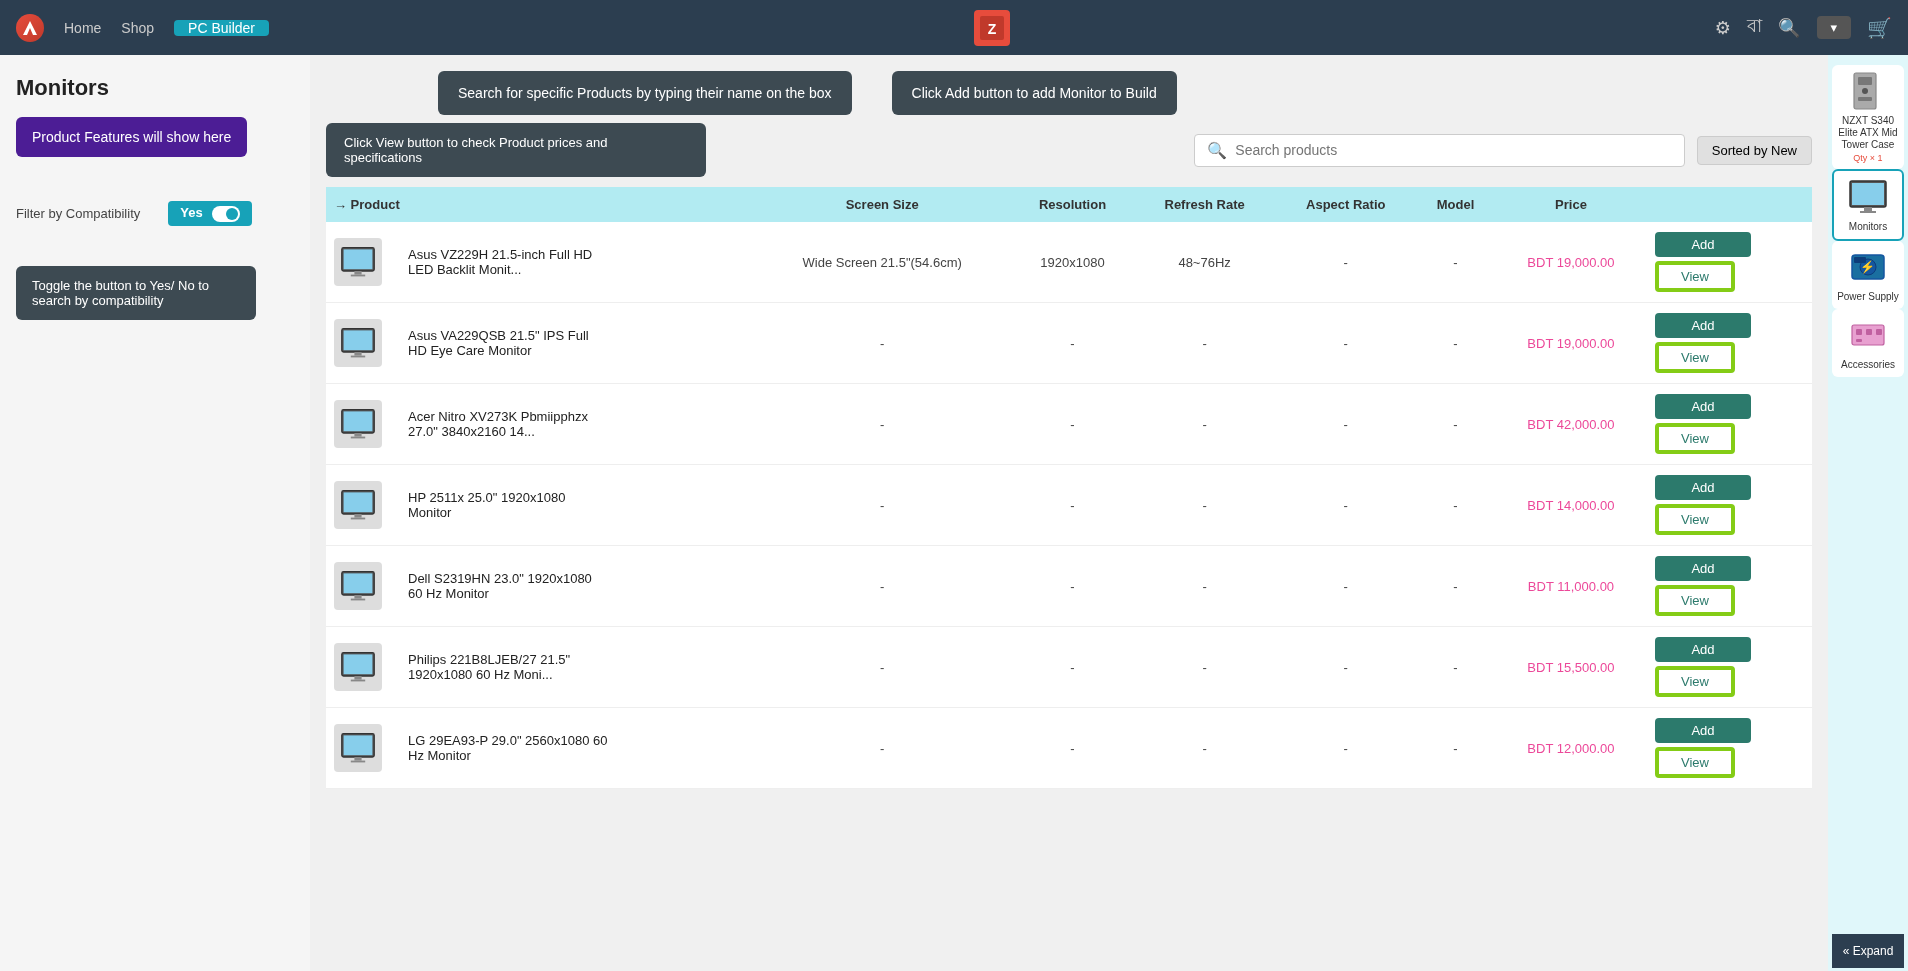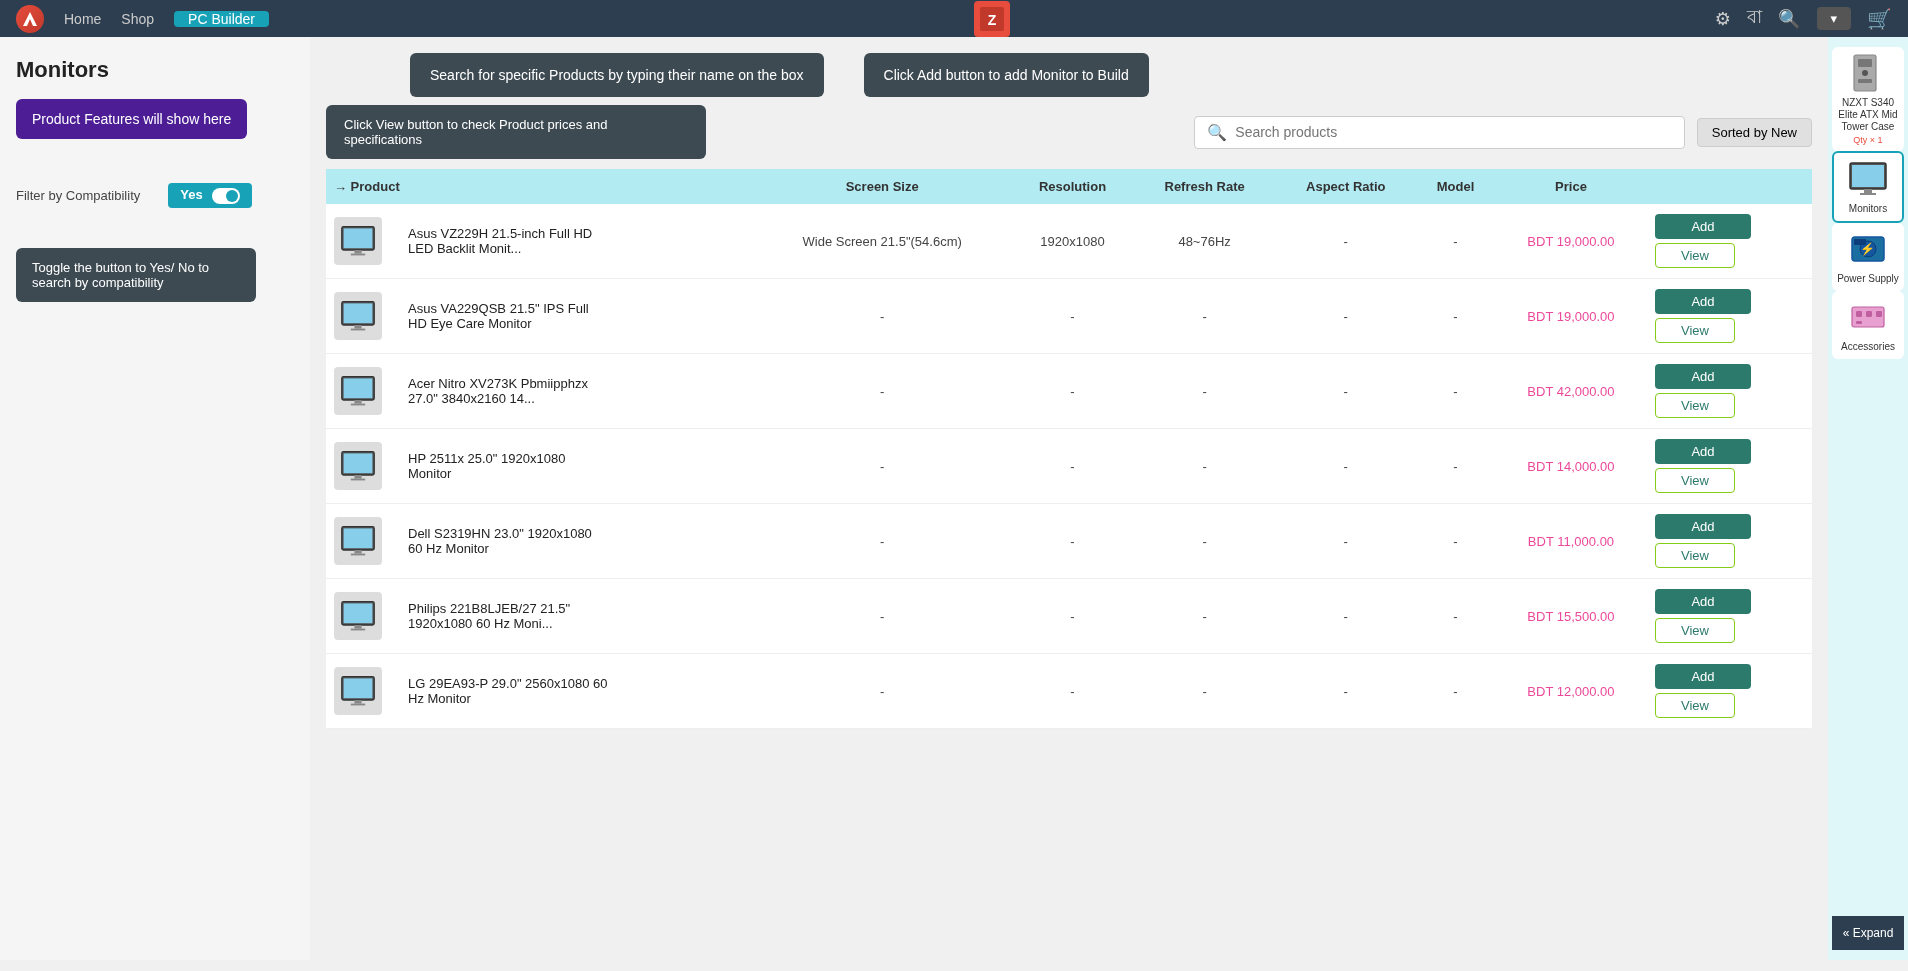--- a/index.html
+++ b/index.html
@@ -3,21 +3,21 @@
   <meta charset="utf-8">
   <style>
     * { box-sizing: border-box; margin: 0; padding: 0; }
     body { font-family: Arial, sans-serif; background: #f0f0f0; overflow-x: hidden; }
 
     
     .navbar {
       background: #2c3e50;
       display: flex;
       align-items: center;
-      height: 37px;
+      height: 55px;
       padding: 0 16px;
       gap: 20px;
       position: relative;
     }
     .navbar-logo {
       width: 28px; height: 28px;
       background: linear-gradient(135deg, #e74c3c, #c0392b);
       border-radius: 50%;
       display: flex; align-items: center; justify-content: center;
       color: white; font-weight: bold; font-size: 14px;
@@ -129,21 +129,21 @@
     }
 
     
     .tooltip-search {
       background: #3d4a52;
       color: white;
       padding: 14px 20px;
       border-radius: 6px;
       font-size: 14px;
       display: inline-block;
-      margin-left: 84px;
+      margin-left: 112px;
       margin-bottom: 0;
     }
     .tooltip-add {
       background: #3d4a52;
       color: white;
       padding: 14px 20px;
       border-radius: 6px;
       font-size: 14px;
       display: inline-block;
       margin-left: 40px;
@@ -214,21 +214,21 @@
       overflow: hidden;
     }
     .product-img svg { width: 36px; height: 36px; }
     .product-name { font-size: 13px; font-weight: 500; color: #222; max-width: 200px; }
     .btn-add {
       background: #2c7a6c; color: white; border: none;
       padding: 5px 18px; border-radius: 4px; cursor: pointer;
       font-size: 13px; display: block; margin-bottom: 4px; width: 96px;
     }
     .btn-view {
-      background: transparent; color: #2c7a6c; border: 1px solid #84cc16;
+      background: transparent; color: #2c7a6c; border: 4px solid #84cc16;
       padding: 4px 16px; border-radius: 4px; cursor: pointer;
       font-size: 13px; display: block; width: 80px;
     }
     .action-cell { text-align: center; }
     .price-text { font-size: 13px; font-weight: 500; color: #ec4899; text-align: center; }
 
     
     .right-sidebar {
       width: 80px;
       background: #e0f7fa;

